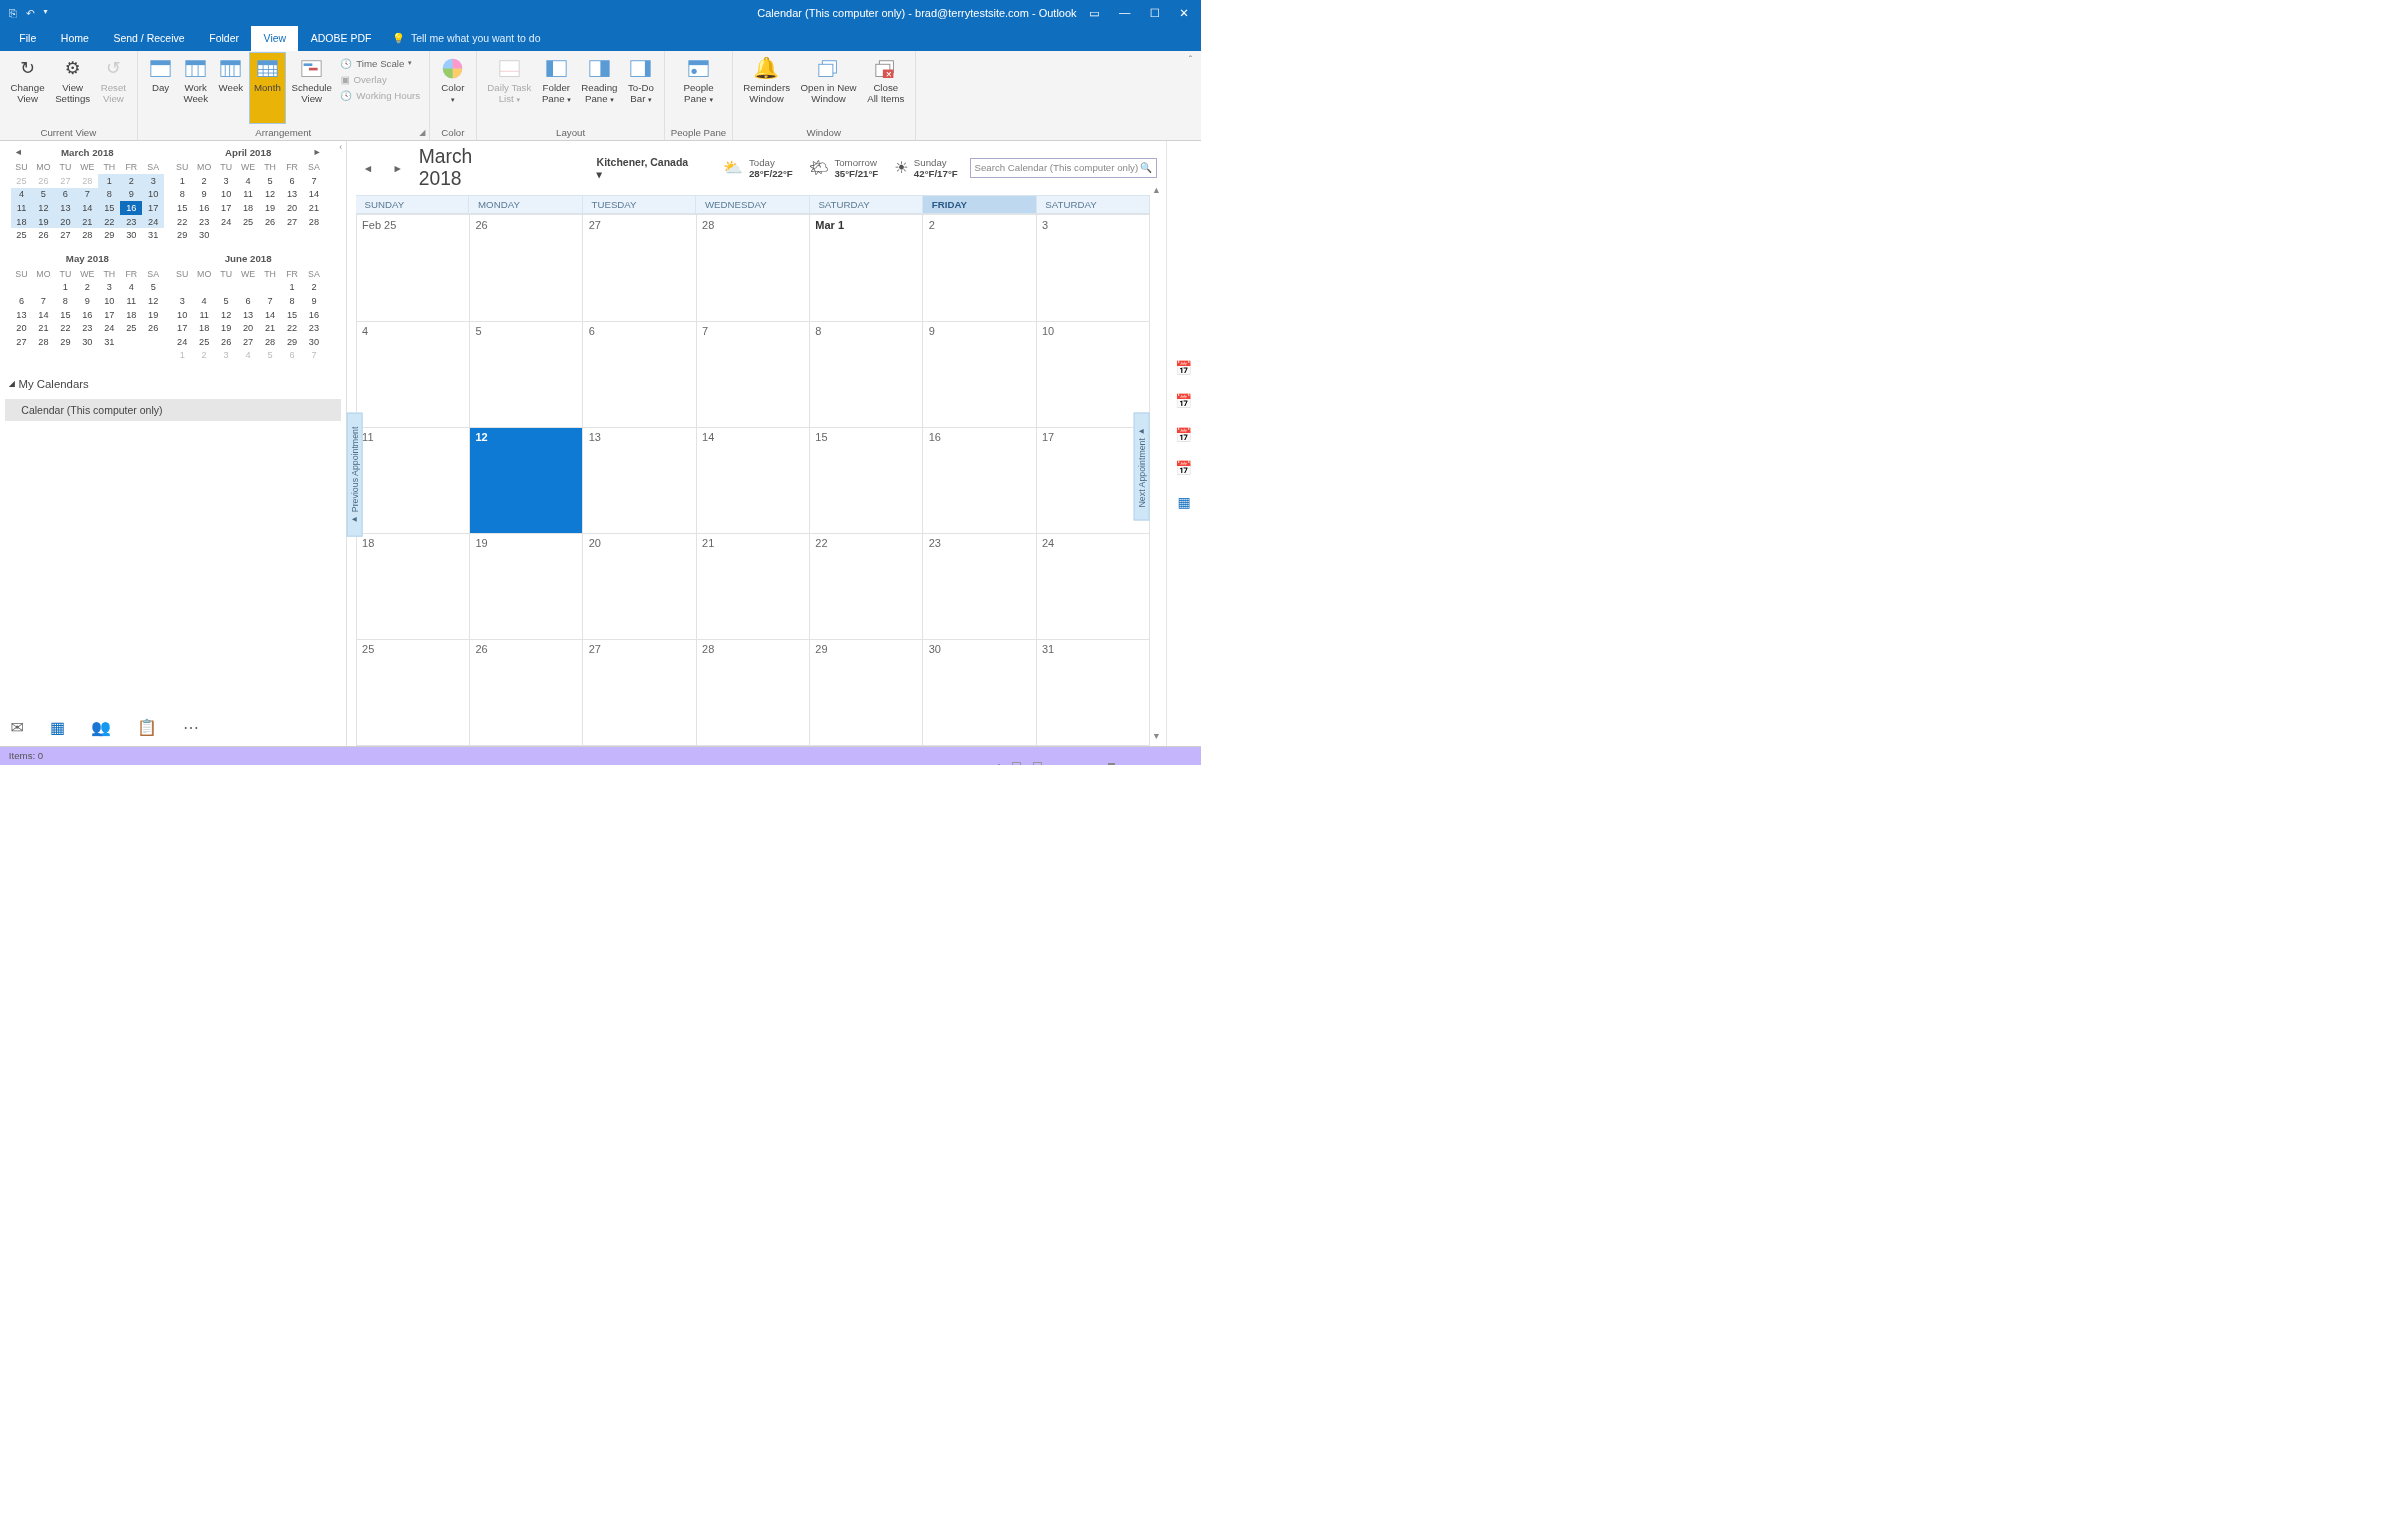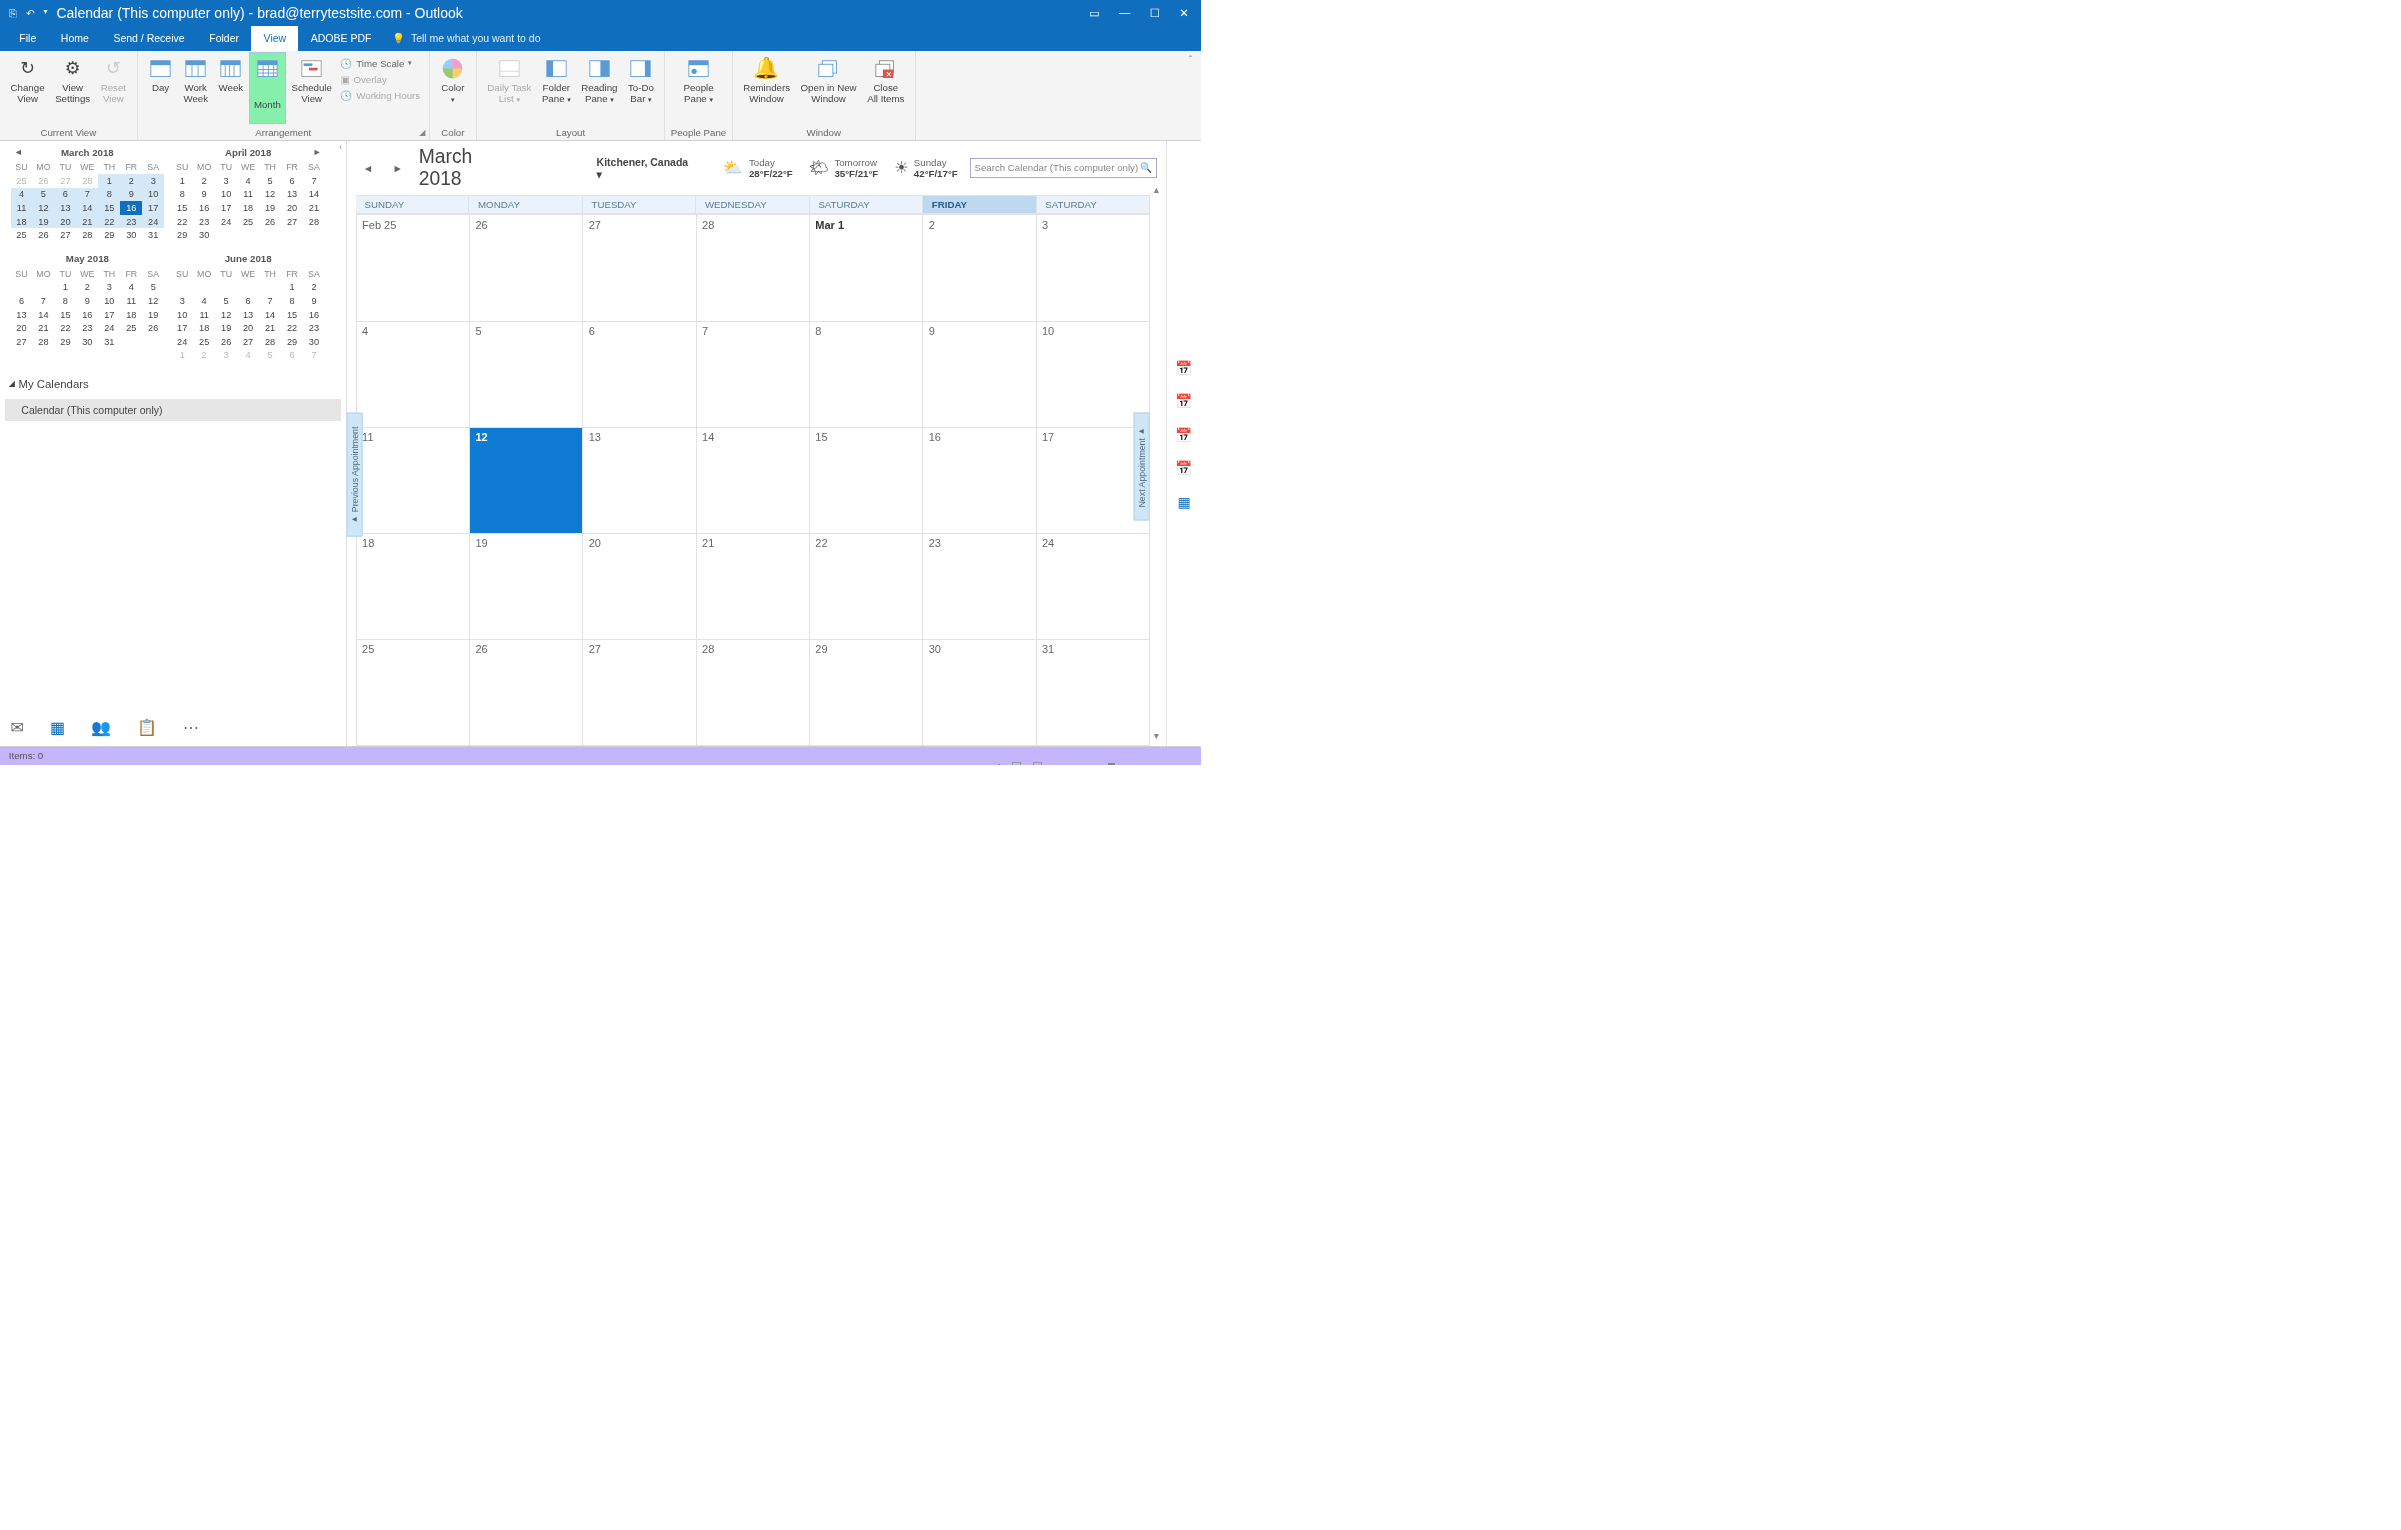--- a/index.html
+++ b/index.html
@@ -1,31 +1,31 @@
 <!DOCTYPE html>
 <html style="font-size:14px"><head>
 <meta charset="utf-8">
 <style>
   * { box-sizing: border-box; margin: 0; padding: 0; font-family: "Segoe UI", Arial, sans-serif; }
   body { width: 1201px; height: 765px; overflow: hidden; background: #fff; font-size: 10.5px; color: #444; }
   .titlebar { background: #106ebe; color: #fff; height: 26px; display: flex; align-items: center; }
   .titlebar .qa { display:flex; gap:8.8px; padding:0 8.8px;}
   .titlebar .qa span{opacity:.9;}
-  .titlebar .title { flex:1; text-align:left; font-size:14px; }
+  .titlebar .title { flex:1; text-align:right; font-size:11px; }
   .titlebar .wctl { display:flex; gap:19.3px; padding:0 12.3px; font-size:11.4px;}
   .menubar { background:#106ebe; color:#fff; height:24.6px; display:flex; align-items:stretch; padding-left:7px; }
   .menubar .tab { padding:0 12.3px; display:flex; align-items:center; font-size:10.5px; cursor:default;}
   .menubar .tab.active { background:#fff; color:#106ebe; }
   .tellme { display:flex; align-items:center; gap:5.3px; color:#dfefff; font-size:10.5px; padding-left:8.8px;}
   .ribbon { background:#f4f4f4; height:90px; border-bottom:0.9px solid #d0d0d0; display:flex; position:relative;}
   .rgroup { border-right:0.9px solid #e0e0e0; display:flex; flex-direction:column; align-items:center; padding:1.8px 5.3px 0 5.3px;}
   .rgroup .items { display:flex; align-items:flex-start; gap:0; flex:1;}
   .rgroup .glabel { font-size:9.7px; color:#666; padding:1.8px 0 1.8px 0; }
   .rbtn { display:flex; flex-direction:column; align-items:center; justify-content:flex-start; padding:3.5px 5.3px 0 5.3px; min-width:35px; font-size:9.7px; color:#444; line-height:1.15; text-align:center; height:72px;}
-  .rbtn.active { background:#86efac; border:0.9px solid #a5c8e5; padding:2.6px 4.4px 0 4.4px;gap:17px; }
+  .rbtn.active { background:#eab308; border:0.9px solid #a5c8e5; padding:2.6px 4.4px 0 4.4px; }
   .rbtn .ico { width:24.6px; height:24.6px; margin-bottom:1.8px; display:flex; align-items:center;justify-content:center; font-size:17.6px;}
   .rbtn .lbl {white-space:pre-line;}
   .vstack { display:flex; flex-direction:column; gap:1.8px; padding-top:3.5px;}
   .vrow { display:flex; align-items:center; gap:3.5px; font-size:9.7px; color:#666; padding:1.8px 3.5px;}
   .vrow.dim{color:#aaa;}
   .rexpand { position:absolute; bottom:2.6px; font-size:8px; color:#888;}
   .main { display:flex; height:calc(100% - 26px - 24.6px - 90px - 19.3px);}
   .navpane { width:347px; background:#fff; border-right:0.9px solid #e0e0e0; display:flex; flex-direction:column;}
   .collapse-handle{width:10.5px; text-align:center; color:#888; font-size:8.8px; padding-top:1.8px;}
   .minicals { display:grid; grid-template-columns:1fr 1fr; padding:1.8px 7px; gap:0; }

